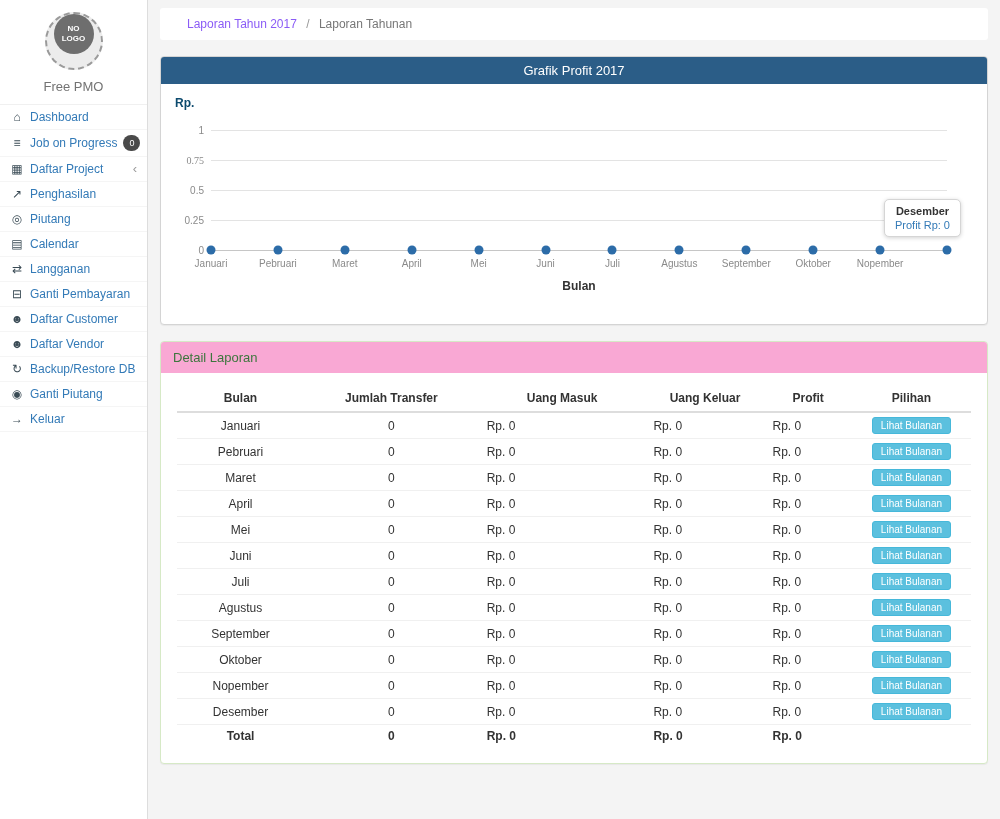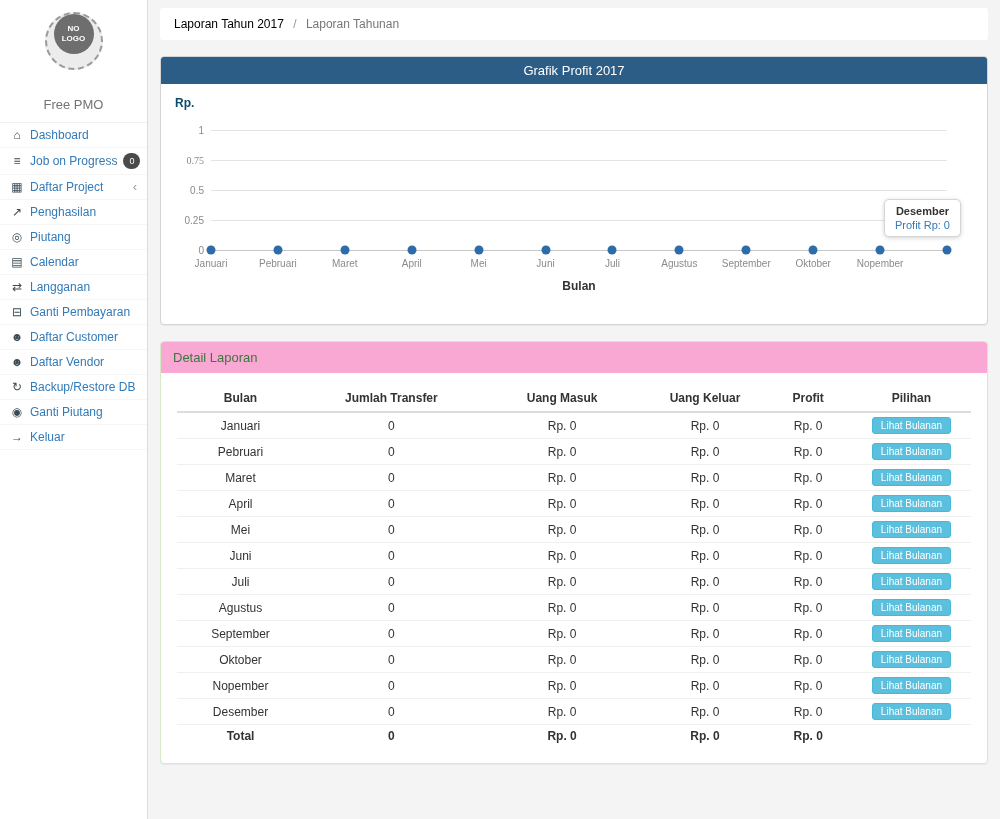--- a/index.html
+++ b/index.html
@@ -17,37 +17,37 @@
   .logo-wrap { padding:12px 0 10px; text-align:center; border-bottom:1px solid #f0f0f0; }
   .logo-seal {
     width:58px; height:58px; margin:0 auto; border:2px dashed #9a9a9a; border-radius:50%;
     background:#ececec; display:flex; align-items:flex-start; justify-content:center;
   }
   .logo-inner {
     width:40px; height:40px; border-radius:50%; background:#6e6e6e; color:#fff;
     display:flex; align-items:center; justify-content:center;
   }
   .logo-inner span { display:block; width:26px; font-size:8px; font-weight:bold; line-height:1.25; text-align:center; }
-  .brand { margin-top:27px; color:#737373; font-size:13px; }
+  .brand { margin-top:9px; color:#737373; font-size:13px; }
   .menu { display:block; }
   .menu-item {
     display:flex; align-items:center; gap:6px;
     padding:5px 10px; border-bottom:1px solid #f5f5f5;
     color:#337ab7; text-decoration:none; font-size:12px; line-height:14px;
   }
   .mi-icon { width:14px; text-align:center; color:#3a4b55; font-size:12px; flex-shrink:0; }
   .mi-label { white-space:nowrap; }
   .mi-badge { margin-left:auto; background:#4a4a4a; color:#fff; border-radius:9px; font-size:9px; padding:1px 6px; }
   .mi-chevron { margin-left:auto; color:#9a9a9a; font-size:13px; line-height:10px; }
 
   
   .content { flex:1; padding:8px 12px 0; min-width:0; }
 
   .breadcrumb-bar { background:#fff; border-radius:3px; padding:9px 14px; font-size:12px; margin-bottom:16px; }
-  .bc-link { color:#000000; text-decoration:none; }
+  .bc-link { color:#8b5cf6; text-decoration:none;margin-left:13px; }
   .bc-sep { color:#999; margin:0 6px; }
   .bc-current { color:#777; }
 
   .filter-bar { background:#fff; border-radius:3px; padding:6px 10px; margin-bottom:14px; display:flex; align-items:center; gap:8px; }
   .filter-label { color:#337ab7; font-weight:bold; font-size:13px; }
   .year-select { height:24px; font-size:12px; border:1px solid #9bbcd8; border-radius:3px; padding:1px 2px; width:62px; background:#fff; color:#333; }
   .btn { display:inline-block; font-size:11px; padding:4px 10px; border-radius:3px; cursor:pointer; border:1px solid transparent; font-family:inherit; }
   .btn-info { background:#5bc0de; border-color:#46b8da; color:#fff; }
   .btn-default { background:#fff; border-color:#ccc; color:#333; }
 
@@ -75,21 +75,21 @@
   .tt-title { font-weight:bold; font-size:11px; color:#333; }
   .tt-value { font-size:11px; color:#337ab7; margin-top:2px; }
 
   
   .report-body { padding:12px 16px 16px; }
   table { width:100%; border-collapse:collapse; font-size:12px; }
   th { padding:6px 8px; border-bottom:2px solid #ddd; text-align:center; font-size:12px; color:#333; }
   th:nth-child(1){width:16%;} th:nth-child(2){width:22%;} th:nth-child(3){width:21%;}
   th:nth-child(4){width:15%;} th:nth-child(5){width:11%;} th:nth-child(6){width:15%;}
   td { padding:4px 8px; border-bottom:1px solid #f0f0f0; color:#333; }
-  .al-c { text-align:center; } .al-r { text-align:center; }
+  .al-c { text-align:center; } .al-r { text-align:left; }
   .total-row td { font-weight:bold; border-bottom:none; }
   .btn-xs-info { background:#5bc0de; border:1px solid #46b8da; color:#fff; font-size:10px; padding:2px 8px; border-radius:3px; cursor:pointer; font-family:inherit; }
 </style>
 </head>
 <body>
 
 <div class="layout">
 
   <aside class="sidebar">
     <div class="logo-wrap">

